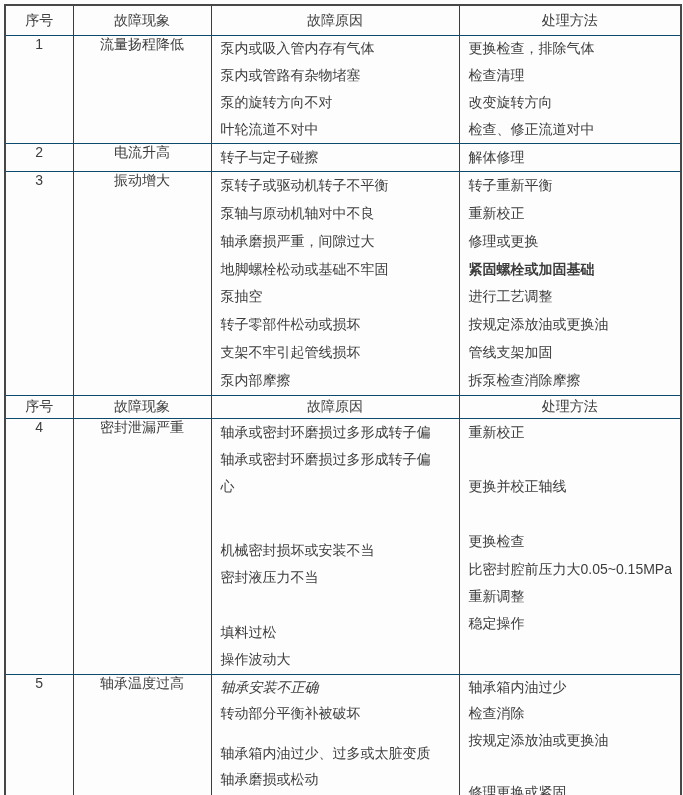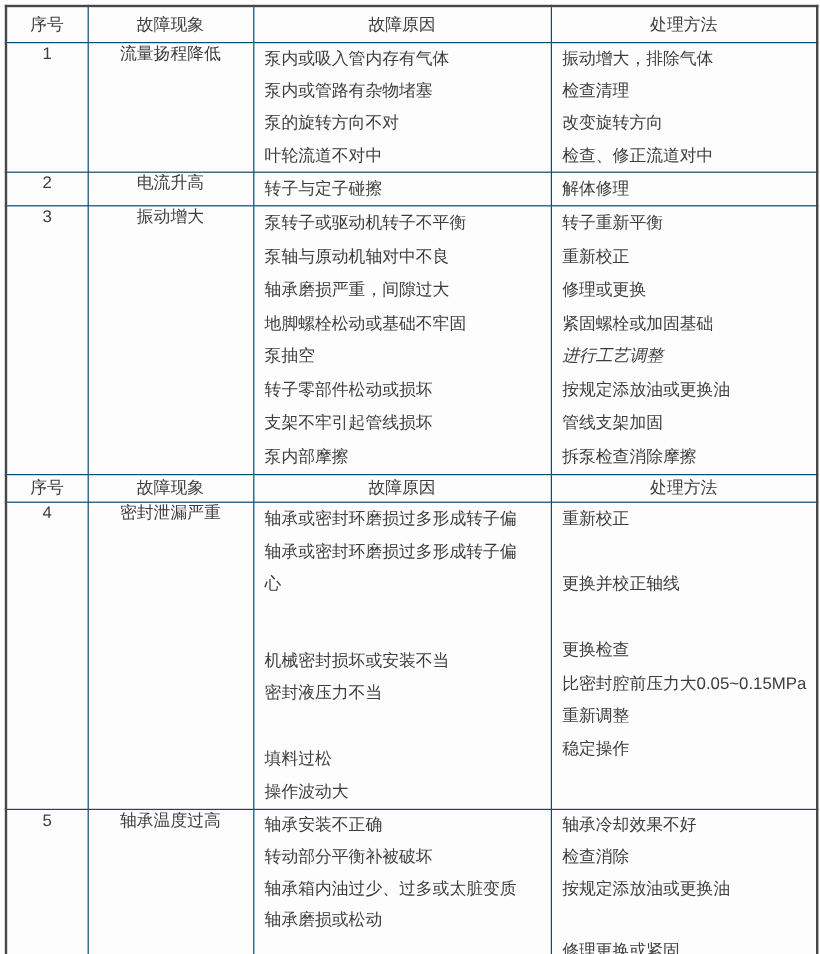--- a/index.html
+++ b/index.html
@@ -69,21 +69,21 @@
       <tr style="height: 107px;">
         <td class="cell-no">1</td>
         <td class="cell-phenomenon">流量扬程降低</td>
         <td class="cell-lines">
           <div class="line" style="height: 26.75px;">泵内或吸入管内存有气体</div>
           <div class="line" style="height: 26.75px;">泵内或管路有杂物堵塞</div>
           <div class="line" style="height: 26.75px; text-align: center;">泵的旋转方向不对</div>
           <div class="line" style="height: 26.75px;">叶轮流道不对中</div>
         </td>
         <td class="cell-lines">
-          <div class="line" style="height: 26.75px;">振动增大，排除气体</div>
+          <div class="line" style="height: 26.75px;">更换检查，排除气体</div>
           <div class="line" style="height: 26.75px;">检查清理</div>
           <div class="line" style="height: 26.75px;">改变旋转方向</div>
           <div class="line" style="height: 26.75px;">检查、修正流道对中</div>
         </td>
       </tr>
       <tr style="height: 27px;">
         <td class="cell-no">2</td>
         <td class="cell-phenomenon">电流升高</td>
         <td class="cell-lines">
           <div class="line" style="height: 27px;">转子与定子碰擦</div>
@@ -102,22 +102,22 @@
           <div class="line" style="height: 27.875px;">地脚螺栓松动或基础不牢固</div>
           <div class="line" style="height: 27.875px;">泵抽空</div>
           <div class="line" style="height: 27.875px;">转子零部件松动或损坏</div>
           <div class="line" style="height: 27.875px;">支架不牢引起管线损坏</div>
           <div class="line" style="height: 27.875px;">泵内部摩擦</div>
         </td>
         <td class="cell-lines">
           <div class="line" style="height: 27.875px;">转子重新平衡</div>
           <div class="line" style="height: 27.875px;">重新校正</div>
           <div class="line" style="height: 27.875px;">修理或更换</div>
-          <div class="line" style="height: 27.875px;">紧固螺栓或加固基础</div>
-          <div class="line" style="height: 27.875px; font-style: italic;">进行工艺调整</div>
+          <div class="line" style="height: 27.875px; font-weight: bold;">紧固螺栓或加固基础</div>
+          <div class="line" style="height: 27.875px;">进行工艺调整</div>
           <div class="line" style="height: 27.875px;">按规定添放油或更换油</div>
           <div class="line" style="height: 27.875px;">管线支架加固</div>
           <div class="line" style="height: 27.875px;">拆泵检查消除摩擦</div>
         </td>
       </tr>
       <tr class="header-row header-repeat">
         <td>序号</td>
         <td>故障现象</td>
         <td>故障原因</td>
         <td>处理方法</td>
@@ -143,29 +143,29 @@
           <div class="line" style="height: 27.375px;">更换检查</div>
           <div class="line" style="height: 27.375px;">比密封腔前压力大0.05~0.15MPa</div>
           <div class="line" style="height: 27.375px;">重新调整</div>
           <div class="line" style="height: 27.375px;">稳定操作</div>
         </td>
       </tr>
       <tr style="height: 158px;">
         <td class="cell-no">5</td>
         <td class="cell-phenomenon">轴承温度过高</td>
         <td class="cell-lines">
-          <div class="line" style="height: 26.3333px;">轴承安装不正确</div>
+          <div class="line" style="height: 26.3333px; font-style: italic;">轴承安装不正确</div>
           <div class="line" style="height: 26.3333px;">转动部分平衡补被破坏</div>
-          <div class="line" style="height: 26.3333px;">轴承箱内油过少、过多或太脏变质</div>
+          <div class="line" style="height: 26.3333px; margin-top: 13px;">轴承箱内油过少、过多或太脏变质</div>
           <div class="line" style="height: 26.3333px;">轴承磨损或松动</div>
           <div class="line" style="height: 26.3333px; margin-top: 20px;">轴承冷却效果不好</div>
           <div class="line" style="height: 26.3333px;"></div>
         </td>
         <td class="cell-lines">
-          <div class="line" style="height: 26.3333px;">轴承冷却效果不好</div>
+          <div class="line" style="height: 26.3333px;">轴承箱内油过少</div>
           <div class="line" style="height: 26.3333px;">检查消除</div>
           <div class="line" style="height: 26.3333px;">按规定添放油或更换油</div>
           <div class="line" style="height: 26.3333px;"></div>
           <div class="line" style="height: 26.3333px;">修理更换或紧固</div>
           <div class="line" style="height: 26.3333px;">检查调整</div>
         </td>
       </tr>
     </tbody>
 </table>
 

